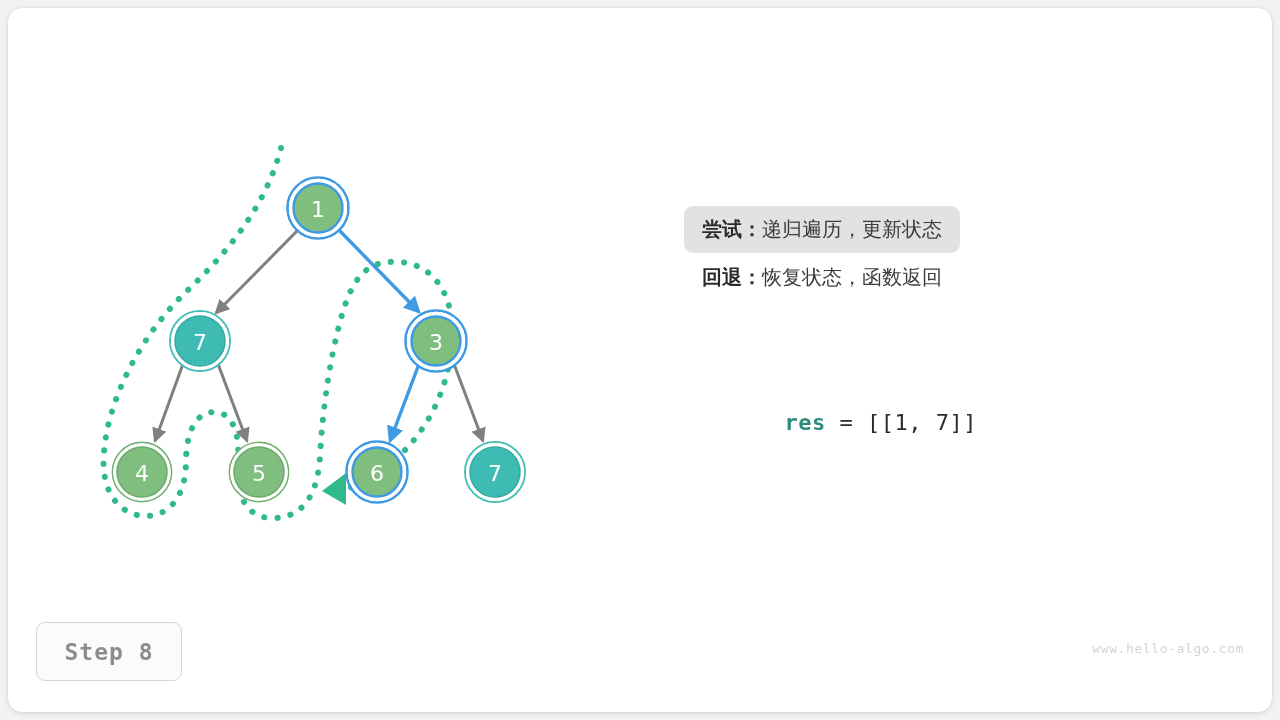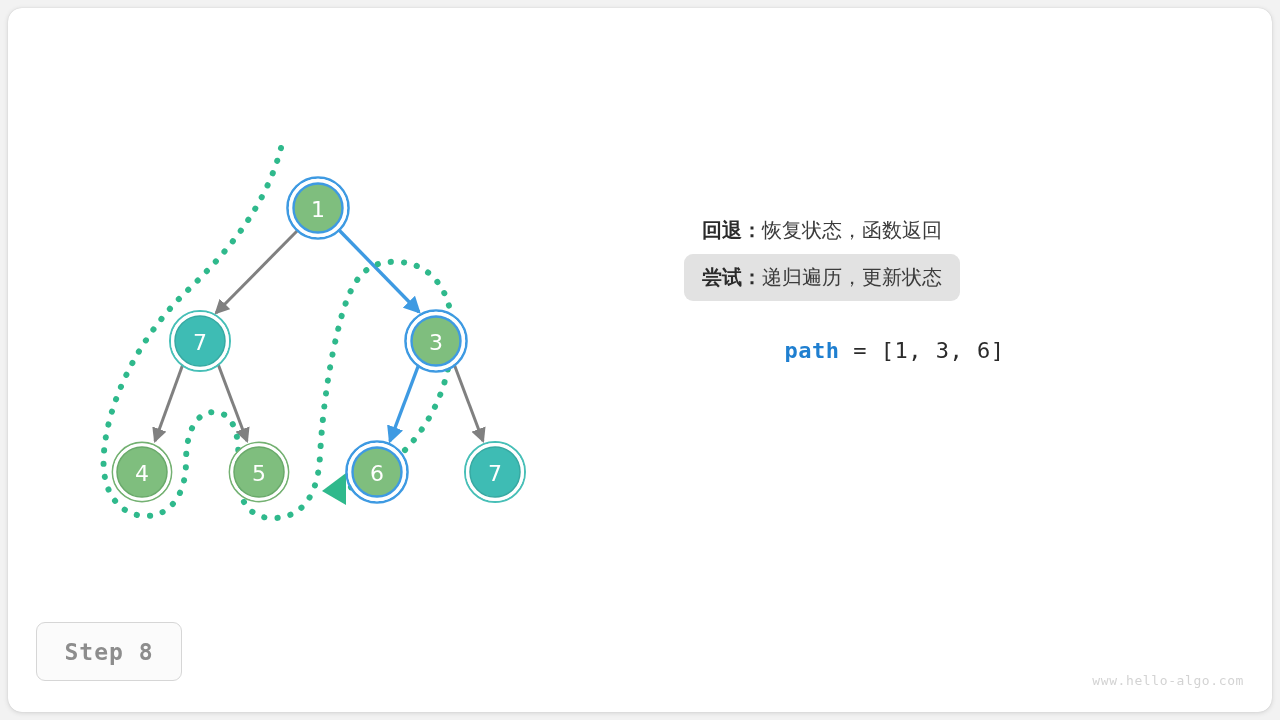--- a/index.html
+++ b/index.html
@@ -102,21 +102,21 @@
     font-size: 23px;
     font-weight: bold;
     color: #8d8d8d;
     letter-spacing: 1px;
   }
 
   
   #watermark {
     position: absolute;
     right: 36px;
-    top: 673px;
+    top: 641px;
     font-family: "DejaVu Sans Mono", "Liberation Mono", monospace;
     font-size: 13px;
     color: #d3d3d3;
     letter-spacing: 0.6px;
   }
 </style>
 </head>
 <body>
 
 <div id="root">
@@ -209,34 +209,34 @@
         <circle cx="495" cy="472" r="27.5" fill="none" stroke="#ffffff" stroke-width="3"></circle>
         <circle cx="495" cy="472" r="25" fill="#3ebcb4" stroke="#36a9a2" stroke-width="1.5"></circle>
         <text class="node-label" x="495" y="473">7</text>
       </g>
 
     </g>
   </svg>
 
   <div id="text-panel">
 
-    <div class="cn-line" id="line-back">
-      <span class="kw">回退：</span><span>恢复状态，函数返回</span>
-    </div>
-
     <div class="cn-line">
       <span id="line-try">
         <span class="kw">尝试：</span><span>递归遍历，更新状态</span>
       </span>
     </div>
 
-    <div class="code-line" id="line-path">
-      <span class="var-path">path</span><span> = [1, 3, 6]</span>
+    <div class="cn-line" id="line-back">
+      <span class="kw">回退：</span><span>恢复状态，函数返回</span>
     </div>
 
+
+    <div class="code-line" id="line-res">
+      <span class="var-res">res</span><span> = [[1, 7]]</span>
+    </div>
 
   </div>
 
   <div id="step-badge">
     <span class="step-text">Step 8</span>
   </div>
 
   <div id="watermark">www.hello-algo.com</div>
 
 </div>

